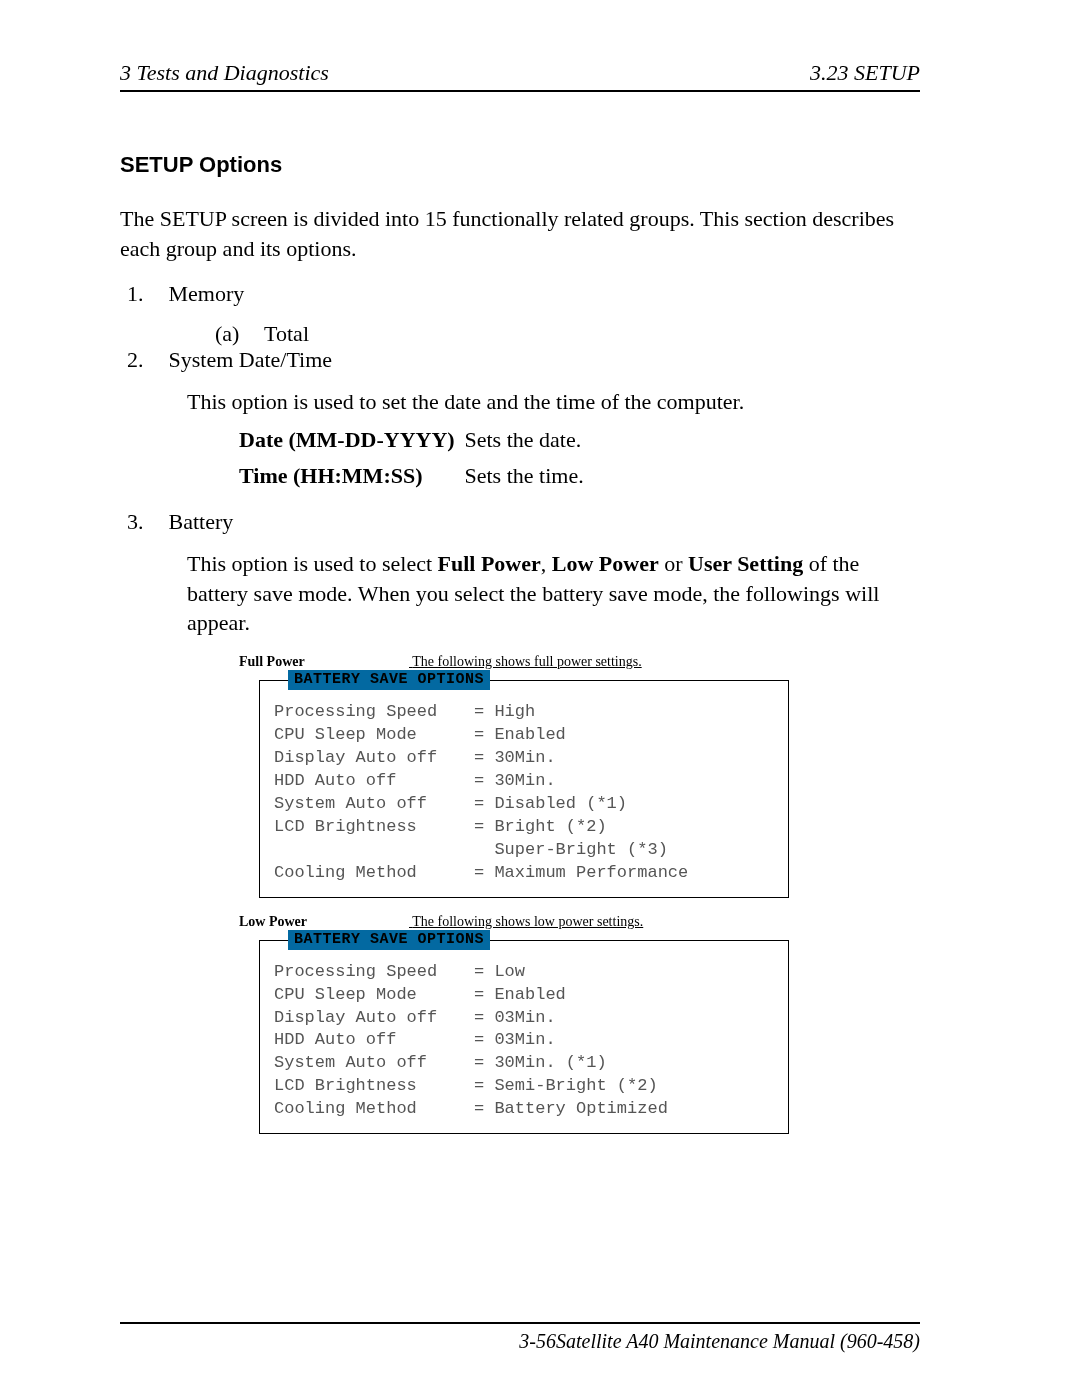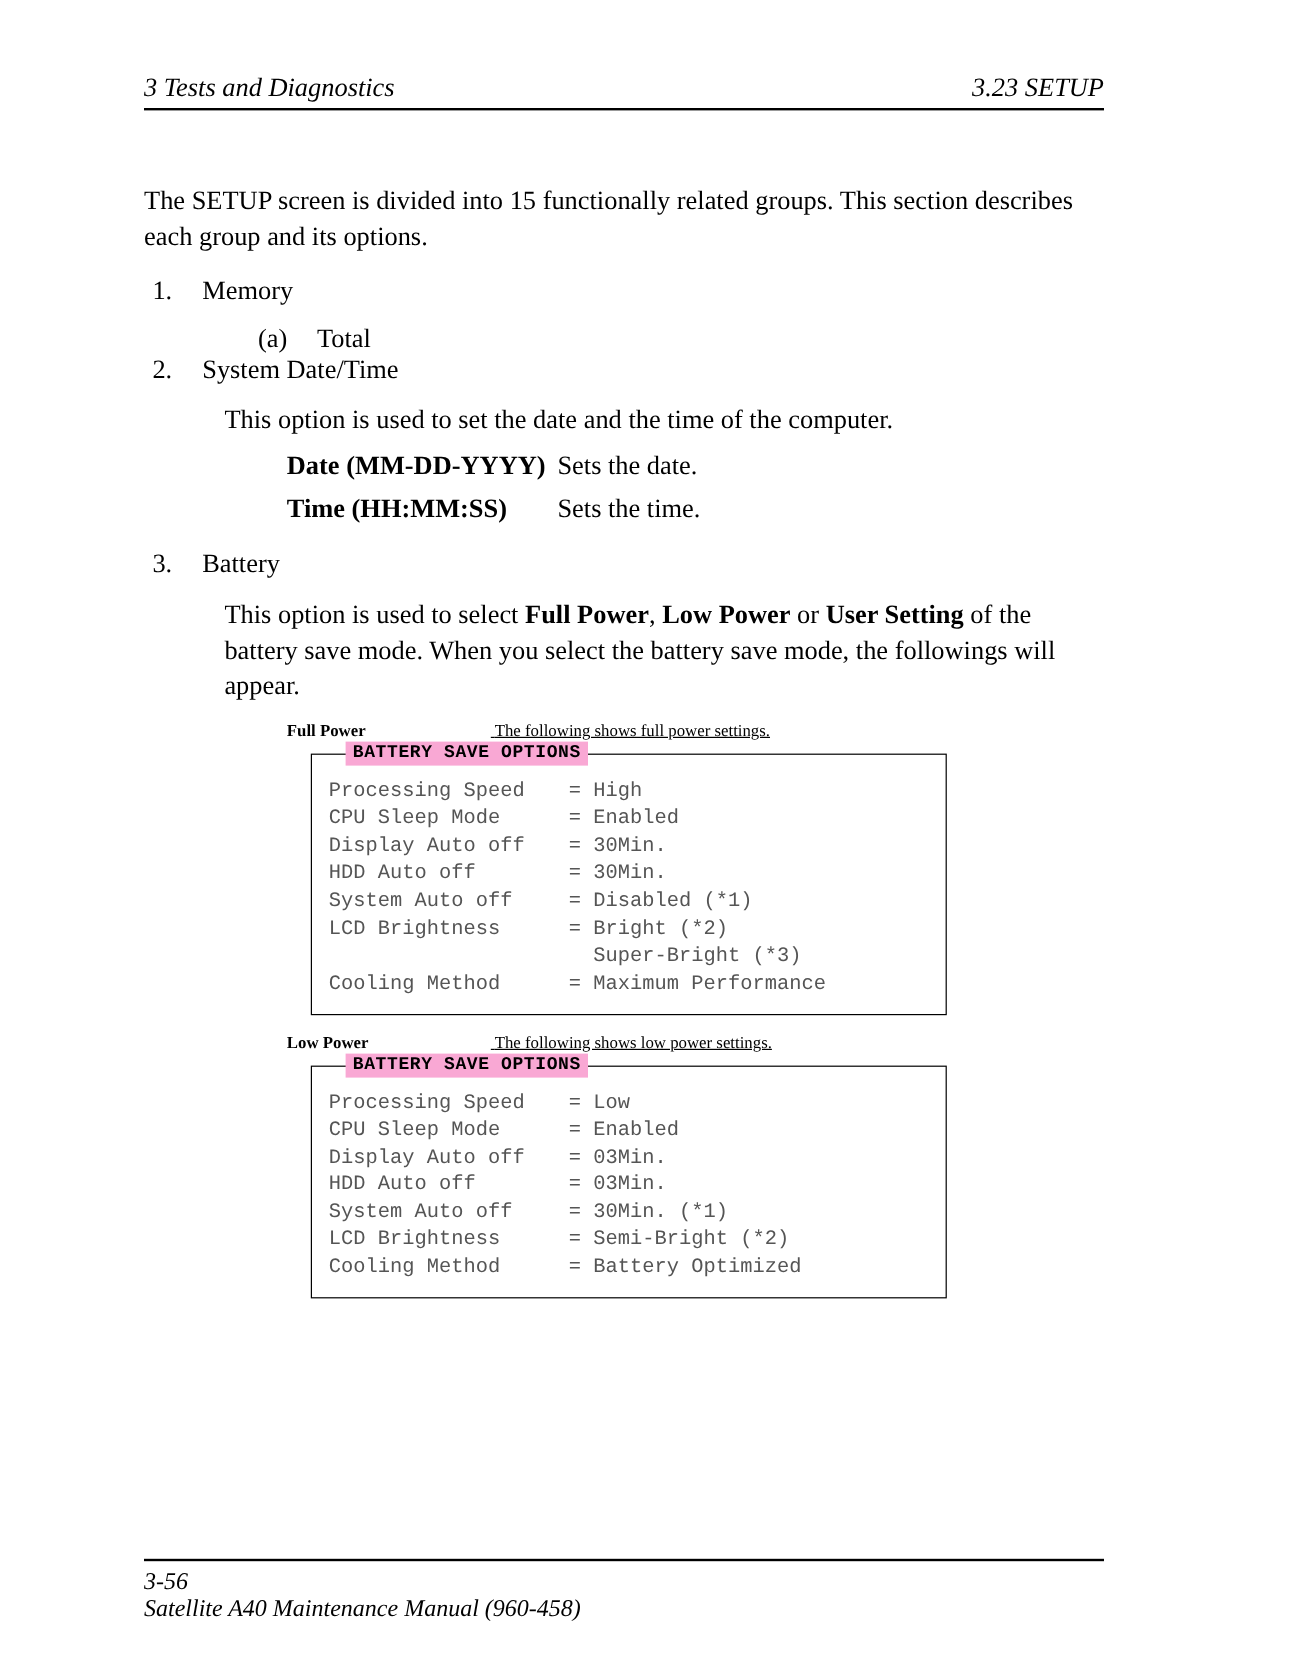--- a/index.html
+++ b/index.html
@@ -100,21 +100,21 @@
     font-family: "Courier New", Courier, monospace;
     font-size: 17px;
     line-height: 1.35;
     color: #555;
     margin-bottom: 10px;
   }
   .battery-box .box-title {
     position: absolute;
     top: -11px;
     left: 28px;
-    background: #f9a8d4;
+    background: #0369a1;
     padding: 0 6px;
     font-weight: bold;
     font-size: 15px;
     letter-spacing: 0.5px;
     color: #000;
   }
   .opt-row {
     display: flex;
   }
   .opt-label {
@@ -129,33 +129,33 @@
     position: absolute;
     bottom: 44px;
     left: 120px;
     right: 120px;
     border-top: 2px solid #000;
     padding-top: 6px;
     display: flex;
     justify-content: flex-end;
     font-style: italic;
     font-size: 20px;
-    flex-direction: column;
   }
 </style>
 </head>
 <body>
 
 <div class="page">
 
   <div class="header">
     <span>3  Tests and Diagnostics</span>
     <span>3.23  SETUP</span>
   </div>
 
+  <div class="section-title">SETUP Options</div>
 
   <div class="body-text">The SETUP screen is divided into 15 functionally related groups. This section describes each group and its options.</div>
 
   <div class="num-list">
     <div class="num-item">
       <span class="num-label">1.</span>
       <span>Memory</span>
     </div>
     <div class="sub-a">
       <span class="sub-a-label">(a)</span>

